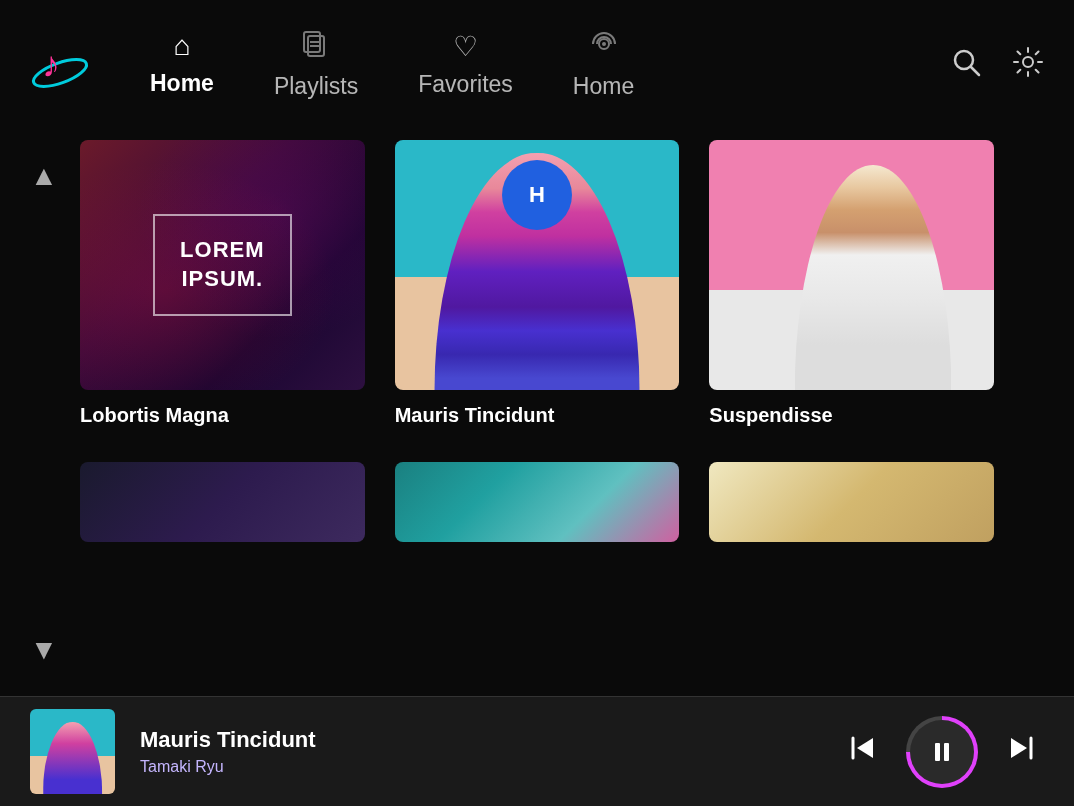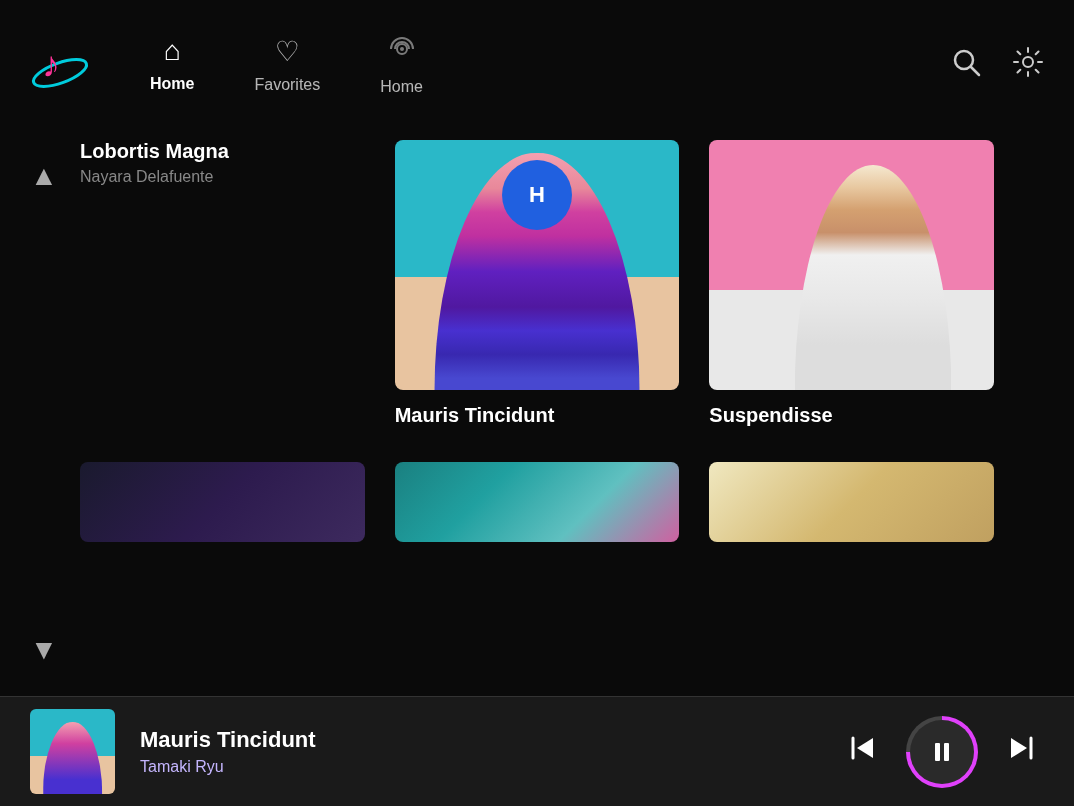--- a/index.html
+++ b/index.html
@@ -41,21 +41,21 @@
       opacity: 0.7;
     }
     .nav-item.active {
       opacity: 1;
       color: #fff;
     }
     .nav-item .nav-icon {
       font-size: 28px;
     }
     .nav-item .nav-label {
-      font-size: 16px;
+      font-size: 23px;
       font-weight: 500;
     }
     .nav-item.active .nav-label {
       font-weight: 700;
     }
     .nav-right {
       display: flex;
       gap: 30px;
       align-items: center;
     }
@@ -333,20 +333,31 @@
       <ellipse cx="30" cy="38" rx="28" ry="10" fill="none" stroke="#00ccdd" stroke-width="3" transform="rotate(-20 30 38)"></ellipse>
 
       <text x="12" y="42" font-size="36" fill="#ff3399" font-weight="900">♪</text>
     </svg>
   </div>
 
   <div class="nav-items">
     <div class="nav-item active">
       <span class="nav-icon">⌂</span>
       <span class="nav-label">Home</span>
+    </div>
+    <div class="nav-item">
+      <span class="nav-icon">
+        <svg width="28" height="28" viewBox="0 0 28 28" fill="none">
+          <rect x="2" y="2" width="16" height="20" rx="2" fill="none" stroke="#aaa" stroke-width="2"></rect>
+          <rect x="6" y="6" width="16" height="20" rx="2" fill="none" stroke="#aaa" stroke-width="2"></rect>
+          <line x1="8" y1="12" x2="18" y2="12" stroke="#aaa" stroke-width="2"></line>
+          <line x1="8" y1="16" x2="18" y2="16" stroke="#aaa" stroke-width="2"></line>
+        </svg>
+      </span>
+      <span class="nav-label">Playlists</span>
     </div>
     <div class="nav-item">
       <span class="nav-icon">♡</span>
       <span class="nav-label">Favorites</span>
     </div>
     <div class="nav-item">
       <span class="nav-icon">
         <svg width="28" height="28" viewBox="0 0 28 28" fill="none">
           <circle cx="14" cy="14" r="5" fill="none" stroke="#aaa" stroke-width="2"></circle>
           <path d="M7 14 A7 7 0 0 1 21 14" fill="none" stroke="#aaa" stroke-width="2"></path>
@@ -376,22 +387,29 @@
 
 <div class="main-content">
 
   <button class="scroll-arrow up">▲</button>
 
   <div class="cards-section">
 
     <div class="cards-row">
 
       <div class="card">
+        <div class="card-image">
+          <div class="card-img-1">
+            <div class="lorem-box">
+              <div class="lorem-text">LOREM</div>
+              <div class="lorem-text">IPSUM.</div>
+            </div>
+          </div>
+        </div>
         <div class="card-title">Lobortis Magna</div>
-        <div class="card-subtitle">Nayara Delafuente</div>
       </div>
 
       <div class="card">
         <div class="card-image">
           <div class="card-img-2">
             <div class="card-img-2-figure"></div>
             <div class="headphones-circle">H</div>
           </div>
         </div>
         <div class="card-title">Mauris Tincidunt</div>

